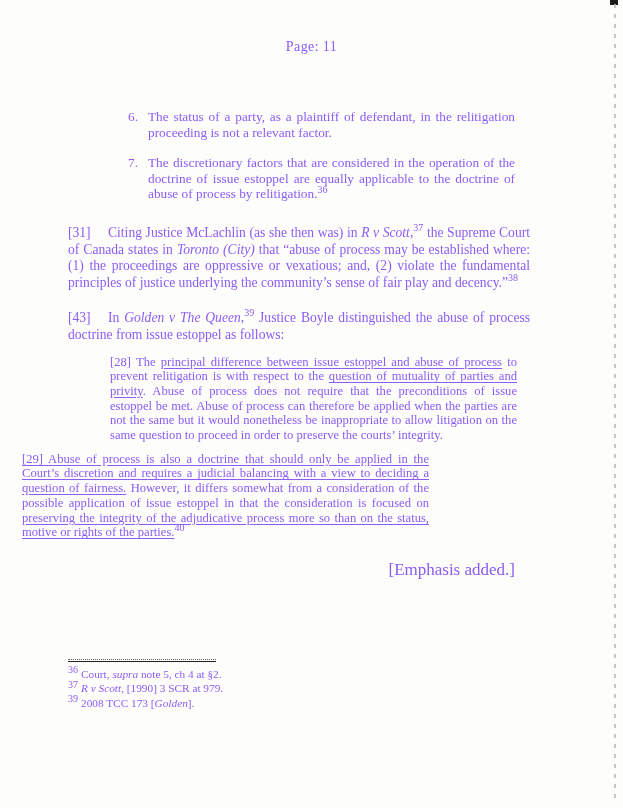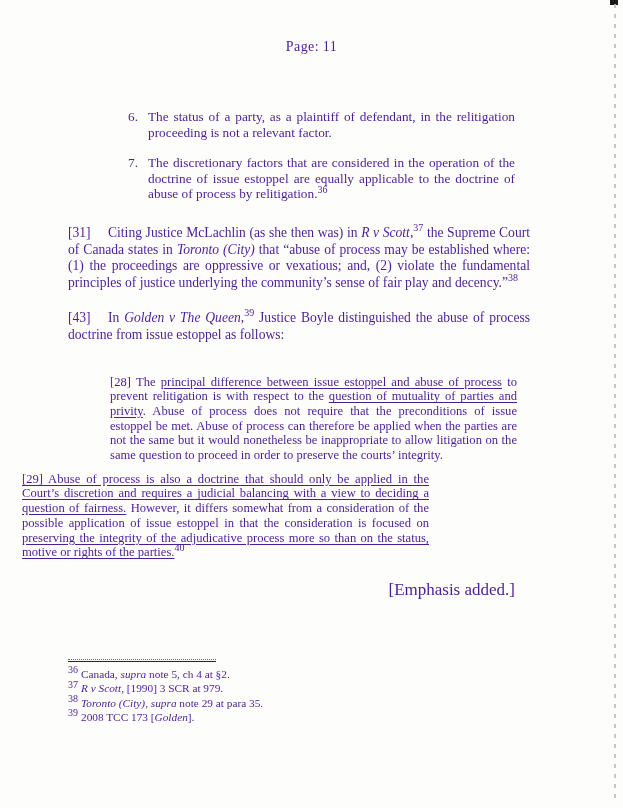--- a/index.html
+++ b/index.html
@@ -4,21 +4,21 @@
 <style>
   * { box-sizing: border-box; }
   html, body { margin: 0; padding: 0; background: #e8e8e8; }
   .page {
     position: relative;
     width: 623px;
     height: 808px;
     margin: 0 auto;
     background: #fdfdfc;
     font-family: "Liberation Serif", serif;
-    color: #4c1d95;
+    color: #8b5cf6;
     overflow: hidden;
   }
   .header {
     padding-top: 39px;
     text-align: center;
     font-size: 14px;
     letter-spacing: 0.4px;
   }
   .list {
     margin: 54px 0 0 128px;
@@ -39,21 +39,21 @@
   .p31 { margin-top: 23px; }
   .p32 { margin-top: 19px; }
   .para .plabel { display: inline-block; width: 40px; }
   .quote {
     margin-left: 110px;
     width: 407px;
     font-size: 12.6px;
     line-height: 14.7px;
     text-align: justify;
   }
-  .q28 { margin-top: 31px; }
+  .q28 { margin-top: 11px; }
   .q29 { margin-top: 9px; margin-left: 22px; }
   .emphasis {
     margin: 20px 0 0 68px;
     width: 447px;
     text-align: right;
     font-size: 17px;
   }
   .footnotes {
     position: absolute;
     left: 68px;
@@ -121,19 +121,18 @@
   </div>
 
   <div class="quote q28"><span>[28] The </span><span class="u">principal difference between issue estoppel and abuse of process</span><span> to prevent relitigation is with respect to the </span><span class="u">question of mutuality of parties and privity</span><span>. Abuse of process does not require that the preconditions of issue estoppel be met. Abuse of process can therefore be applied when the parties are not the same but it would nonetheless be inappropriate to allow litigation on the same question to proceed in order to preserve the courts’ integrity.</span></div>
 
   <div class="quote q29"><span class="u">[29] Abuse of process is also a doctrine that should only be applied in the Court’s discretion and requires a judicial balancing with a view to deciding a question of fairness.</span><span> However, it differs somewhat from a consideration of the possible application of issue estoppel in that the consideration is focused on </span><span class="u">preserving the integrity of the adjudicative process more so than on the status, motive or rights of the parties.</span><sup>40</sup></div>
 
   <div class="emphasis">[Emphasis added.]</div>
 
   <div class="footnotes">
     <div class="fn-sep"></div>
-    <div class="fn"><sup>36</sup><span><span>Canada, </span><span class="i">supra</span><span> note 5, ch 4 at §2.</span></span></div>
+    <div class="fn"><sup>36</sup><span><span>Court, </span><span class="i">supra</span><span> note 5, ch 4 at §2.</span></span></div>
     <div class="fn"><sup>37</sup><span><span class="i">R v Scott</span><span>, [1990] 3 SCR at 979.</span></span></div>
-    <div class="fn"><sup>38</sup><span><span class="i">Toronto (City)</span><span>, </span><span class="i">supra</span><span> note 29 at para 35.</span></span></div>
     <div class="fn"><sup>39</sup><span><span>2008 TCC 173 [</span><span class="i">Golden</span><span>].</span></span></div>
   </div>
 
 </div>
 
 </body></html>

